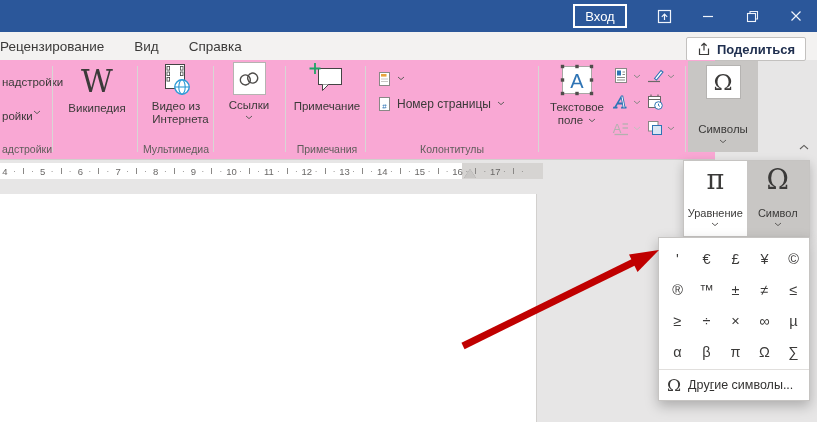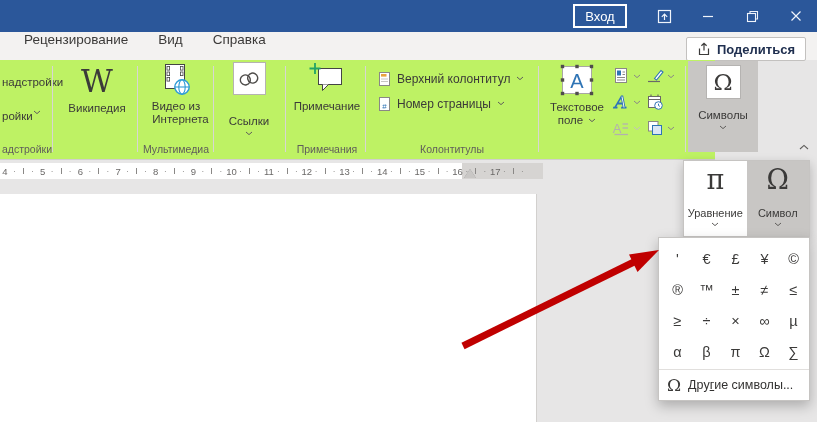--- a/index.html
+++ b/index.html
@@ -10,27 +10,27 @@
   .titlebar{position:absolute;left:0;top:0;width:817px;height:32px;background:var(--blue,#2b579a);}
   .searchbox{position:absolute;left:28px;top:4px;width:532px;height:23px;background:#9db1d3;
              border:1px solid #b6c5e0;border-radius:2px;display:flex;align-items:center;gap:10px;
              padding:0 0 0 12px;box-sizing:border-box;}
   .searchbox span{font-size:13px;color:#1c2f52;}
   .signin{position:absolute;left:573px;top:4px;width:54px;height:24px;border:2px solid #fff;
           box-sizing:border-box;color:#fff;font-size:13px;display:flex;align-items:center;justify-content:center;}
   .winbtn{position:absolute;top:0;width:44px;height:32px;display:flex;align-items:center;justify-content:center;}
   
   .tabrow{position:absolute;left:0;top:32px;width:817px;height:28px;background:#f3f2f1;
-          display:flex;padding-left:24px;gap:30px;box-sizing:border-box;}
+          display:flex;align-items:center;gap:30px;box-sizing:border-box;}
   .tab{font-size:13.5px;color:#3b3a39;}
   .sharebtn{position:absolute;right:11px;top:37px;height:22px;background:#fff;border:1px solid #c3c1bf;
             border-radius:2px;display:flex;align-items:center;gap:6px;padding:0 10px;font-size:13px;
             font-weight:700;color:#203050;}
   
-  .ribbon{position:absolute;left:0;top:60px;width:715px;height:100px;background:#bef264;
+  .ribbon{position:absolute;left:0;top:60px;width:715px;height:100px;background:#f9a8d4;
           border-bottom:1px solid #d1cfcd;box-sizing:border-box;}
   .vsep{position:absolute;top:6px;height:86px;width:1px;background:#d8d6d4;}
   .gl{position:absolute;top:83px;font-size:10.5px;color:#5f5d5b;text-align:center;}
   .bigbtn{position:absolute;top:2px;display:flex;flex-direction:column;align-items:center;}
   .bigbtn .lbl{font-size:11.5px;color:#3b3a39;line-height:13px;text-align:left;margin-top:2px;}
   .frag{position:absolute;left:2px;font-size:11.5px;color:#3b3a39;white-space:nowrap;}
   .iconbox{width:33px;height:33px;background:#fff;border:1px solid #b5b3b1;display:flex;
            align-items:center;justify-content:center;box-sizing:border-box;}
   .hfrow{display:flex;align-items:center;gap:6px;height:25px;}
   .hfrow .lbl{font-size:12px;color:#3b3a39;}
@@ -163,21 +163,21 @@
 
     <div class="bigbtn" style="left:216px;width:66px;">
       <span class="iconbox">
         <svg width="24" height="16" viewBox="0 0 24 16">
           <g transform="rotate(-14 12 8)">
             <circle cx="8.2" cy="8" r="5" fill="none" stroke="#4f4d4b" stroke-width="1.4"></circle>
             <circle cx="15.8" cy="8" r="5" fill="none" stroke="#4f4d4b" stroke-width="1.4"></circle>
           </g>
         </svg>
       </span>
-      <span class="lbl" style="margin-top:20px;">Ссылки</span>
+      <span class="lbl" style="margin-top:4px;">Ссылки</span>
       <svg class="chev" style="margin-top:3px;" width="8" height="5" viewBox="0 0 8 5">
           <path d="M1 1l3 2.6L7 1" fill="none" stroke="#5f5d5b"></path>
         </svg>
     </div>
     <span class="vsep" style="left:285px;"></span>
 
     <div class="bigbtn" style="left:290px;width:74px;">
       <svg width="38" height="36" viewBox="0 0 38 36">
         <rect x="10.5" y="6.5" width="23" height="16" fill="#fff" stroke="#444"></rect>
         <path d="M14.5 22.5v6l6-6" fill="#fff" stroke="#444"></path>
@@ -189,21 +189,20 @@
     <span class="vsep" style="left:365px;"></span>
 
     <div style="position:absolute;left:378px;top:6px;">
         <div class="hfrow">
           <svg width="13" height="16" viewBox="0 0 13 16">
             <rect x="1.5" y="1.5" width="10" height="13" fill="#fff" stroke="#8a8886"></rect>
             <rect x="3" y="3" width="5.5" height="2.6" fill="#e8a33d"></rect>
             <line x1="3" y1="8" x2="10" y2="8" stroke="#c8c6c4"></line>
             <line x1="3" y1="10.5" x2="10" y2="10.5" stroke="#c8c6c4"></line>
           </svg>
-          <span class="lbl">Верхний колонтитул</span>
           <svg class="chev" width="8" height="5" viewBox="0 0 8 5">
             <path d="M1 1l3 2.6L7 1" fill="none" stroke="#5f5d5b"></path>
           </svg>
         </div>
         <div class="hfrow">
           <svg width="13" height="16" viewBox="0 0 13 16">
             <rect x="1.5" y="1.5" width="10" height="13" fill="#fff" stroke="#8a8886"></rect>
             <text x="6.5" y="13" text-anchor="middle" font-size="8" fill="#2e74b5" font-family="Liberation Sans,sans-serif">#</text>
           </svg>
           <span class="lbl">Номер страницы</span>
@@ -302,21 +301,21 @@
         <svg class="chev" width="8" height="5" viewBox="0 0 8 5">
             <path d="M1 1l3 2.6L7 1" fill="none" stroke="#8a8886"></path>
           </svg>
       </div>
     </div>
     <span class="gl" style="left:544px;width:140px;margin-top:25px;">Текст</span>
     <span class="vsep" style="left:685px;"></span>
 
     <div class="symbols-cell">
       <span class="omega-box">Ω</span>
-      <span class="lbl" style="font-size:11.5px;color:#3b3a39;margin-top:10px;">Символы</span>
+      <span class="lbl" style="font-size:11.5px;color:#3b3a39;margin-top:24px;">Символы</span>
       <svg class="chev" style="margin-top:4px;" width="8" height="5" viewBox="0 0 8 5">
           <path d="M1 1l3 2.6L7 1" fill="none" stroke="#5f5d5b"></path>
         </svg>
     </div>
 
     <div style="position:absolute;left:796px;top:80px;width:16px;height:14px;display:flex;align-items:center;justify-content:center;">
       <svg width="10" height="6" viewBox="0 0 10 6">
           <path d="M1 5l4-3.6L9 5" fill="none" stroke="#5f5d5b" stroke-width="1.1"></path>
         </svg>
     </div>

